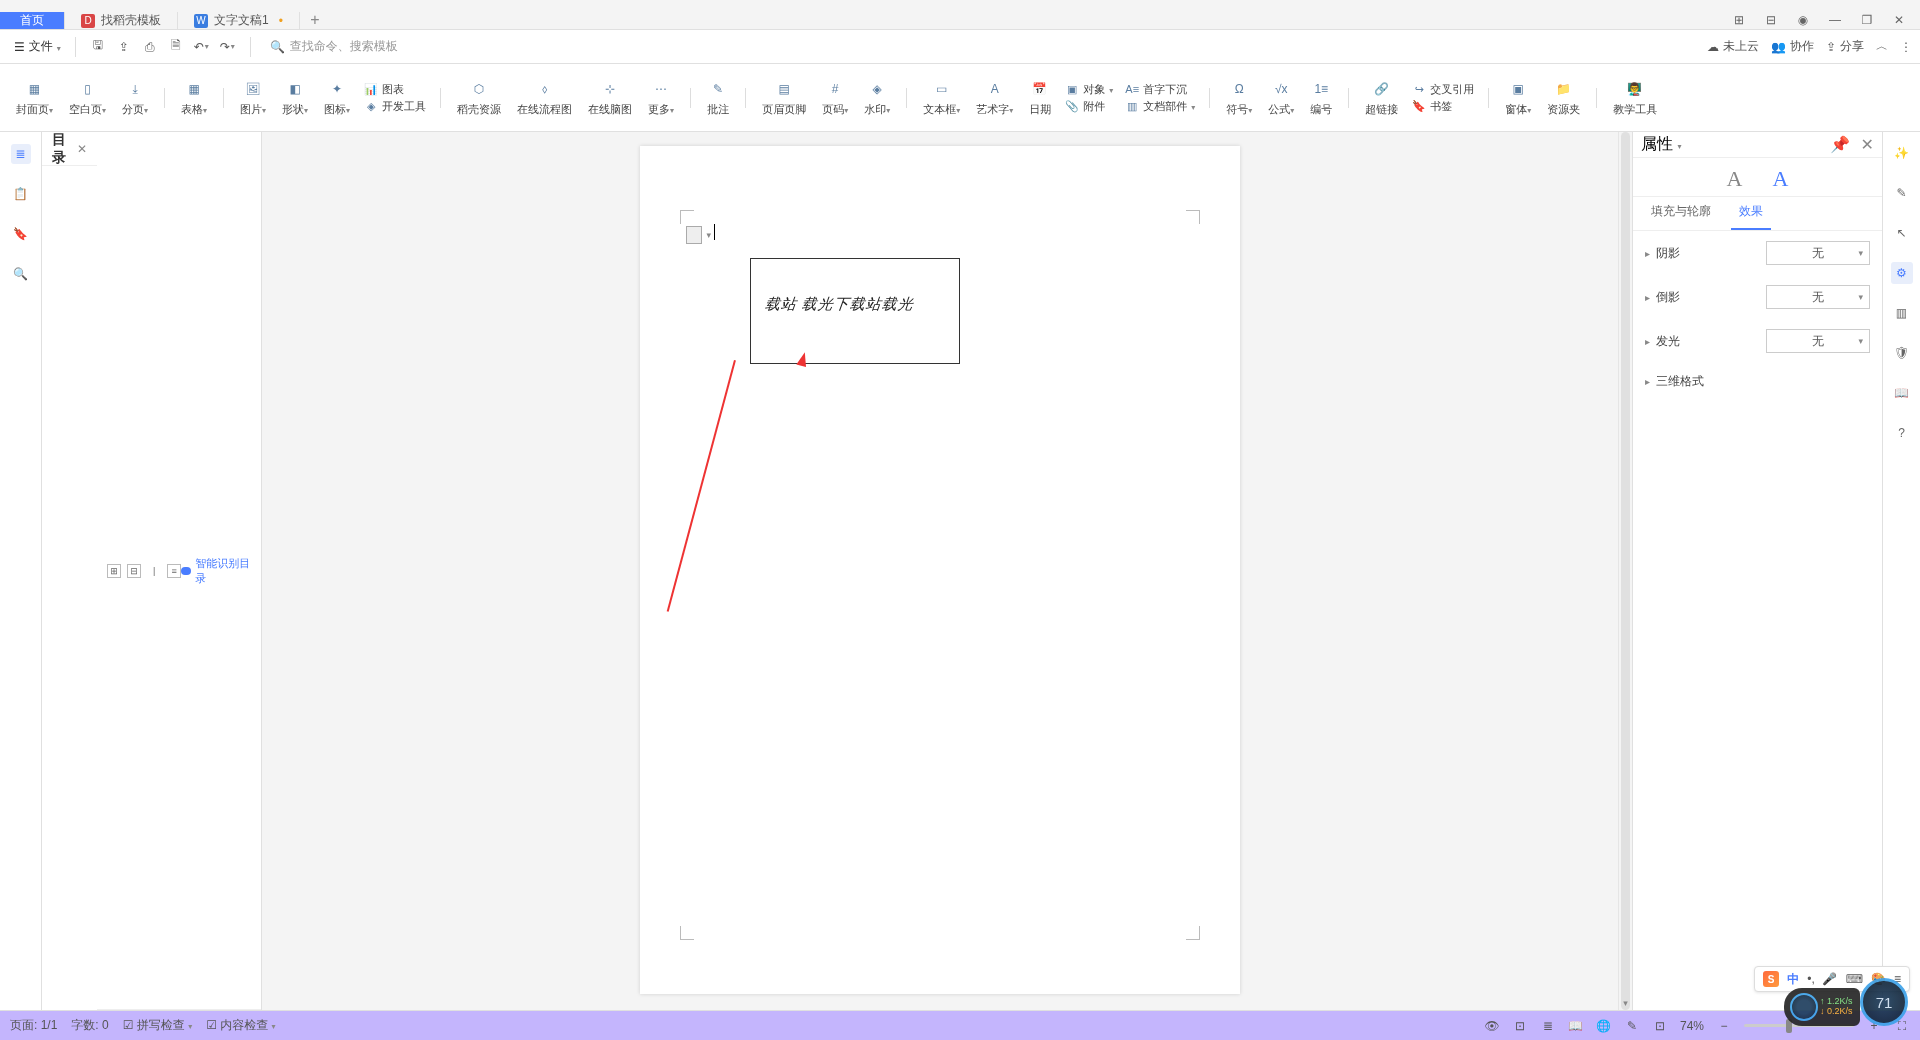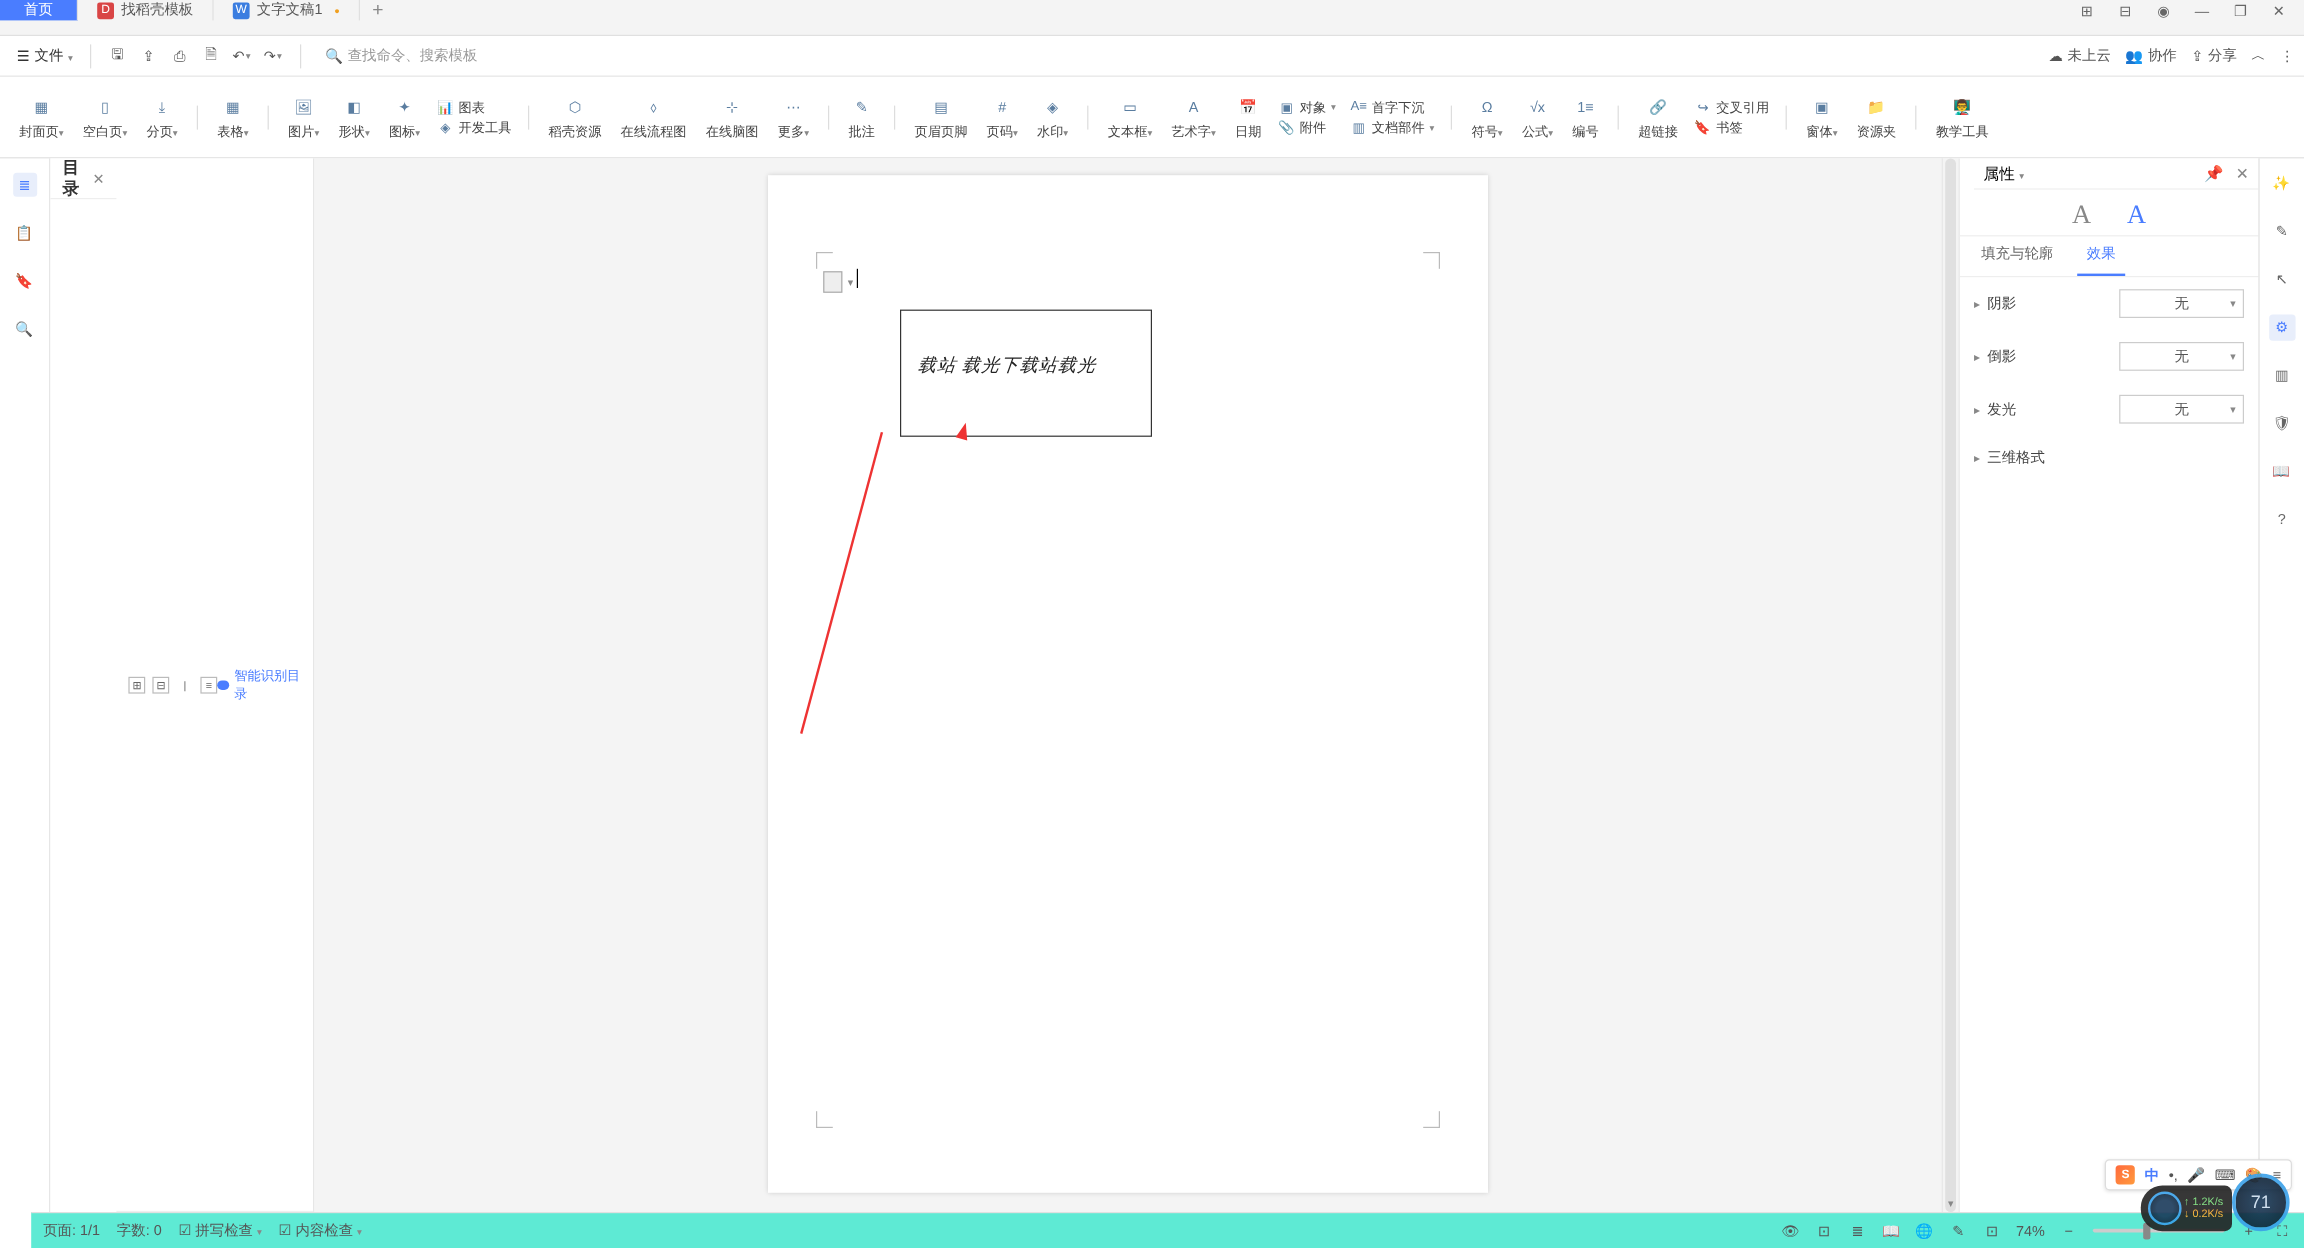--- a/index.html
+++ b/index.html
@@ -1,19 +1,19 @@
 <!DOCTYPE html>
 <html><head>
 <meta charset="utf-8">
 <style>
 * { margin: 0; padding: 0; box-sizing: border-box; font-family: "Microsoft YaHei", sans-serif; }
 body { width: 1920px; height: 1040px; background: #fff; overflow: hidden; position: relative; font-size: 12px; }
 
 
-.titlebar { height: 30px; background: #f4f4f4; display: flex; align-items: flex-start; border-bottom: 1px solid #e0e0e0; }
+.titlebar { height: 30px; background: #f4f4f4; display: flex; align-items: flex-end; border-bottom: 1px solid #e0e0e0; }
 .tab { display: flex; align-items: center; padding: 0 16px; gap: 6px; border-right: 1px solid #e0e0e0; color: #555; position: relative; }
 .tab.home { background: #4a7dff; color: #fff; padding: 0 20px; }
 .tab-icon { width: 14px; height: 14px; display: inline-flex; align-items: center; justify-content: center; font-size: 10px; }
 .tab-icon.red { background: #d94545; color: #fff; border-radius: 2px; }
 .tab-icon.blue { background: #3a7de0; color: #fff; border-radius: 2px; }
 .tab .modified { color: #f0a020; margin-left: 4px; }
 .tab-add { display: flex; align-items: center; justify-content: center; width: 30px; color: #888; font-size: 16px; }
 .winctrls { margin-left: auto; display: flex; align-items: center; gap: 14px; padding: 0 12px; color: #666; }
 .winctrls span { display: inline-flex; width: 18px; height: 18px; align-items: center; justify-content: center; font-size: 12px; }
 
@@ -73,40 +73,40 @@
 
 
 .vscroll { width: 14px; background: #f4f4f4; border-left: 1px solid #e5e5e5; position: relative; }
 .vscroll .thumb { position: absolute; top: 0; left: 2px; right: 2px; height: 100%; background: #e0e0e0; border-radius: 6px; }
 .vscroll .arr { position: absolute; left: 0; right: 0; height: 12px; color: #888; font-size: 9px; text-align: center; }
 .vscroll .arr.up { top: 0; }
 .vscroll .arr.dn { bottom: 0; }
 
 
 .prop-panel { width: 250px; border-left: 1px solid #e0e0e0; background: #fff; display: flex; flex-direction: column; }
-.prop-head { height: 26px; display: flex; align-items: center; justify-content: space-between; padding: 0 8px; border-bottom: 1px solid #eee; font-size: 13px; margin-left: 12px; }
+.prop-head { height: 26px; display: flex; align-items: center; justify-content: space-between; padding: 0 8px; border-bottom: 1px solid #eee; font-size: 16px; }
 .prop-head .right { display: flex; gap: 10px; color: #888; }
 .prop-modes { display: flex; gap: 30px; justify-content: center; padding: 8px 0 4px; border-bottom: 1px solid #eee; }
 .prop-modes .mode { display: flex; flex-direction: column; align-items: center; gap: 2px; color: #888; }
 .prop-modes .mode.active { color: #4a7dff; }
 .prop-modes .mode .aicon { font-size: 22px; font-family: serif; }
 .prop-tabs { display: flex; padding: 0 10px; border-bottom: 1px solid #eee; }
 .prop-tabs .pt { padding: 6px 8px 8px; color: #666; margin-right: 12px; }
 .prop-tabs .pt.active { color: #4a7dff; border-bottom: 2px solid #4a7dff; }
 .prop-row { display: flex; align-items: center; justify-content: space-between; padding: 10px 12px; font-size: 12px; color: #444; }
 .prop-row .arrow { color: #888; margin-right: 6px; font-size: 10px; }
 .prop-row .combo { width: 104px; height: 24px; border: 1px solid #ccc; display: flex; align-items: center; justify-content: center; position: relative; color: #555; }
 .prop-row .combo::after { content: "▾"; position: absolute; right: 6px; font-size: 9px; color: #888; }
 
 .rightrail { width: 38px; border-left: 1px solid #e0e0e0; display: flex; flex-direction: column; align-items: center; gap: 18px; padding-top: 10px; color: #666; }
 .rightrail .rr-item { width: 22px; height: 22px; display: flex; align-items: center; justify-content: center; }
 .rightrail .rr-item.active { background: #e8eefb; color: #4a7dff; border-radius: 3px; }
 
 
-.statusbar { position: absolute; bottom: 0; left: 0; right: 0; height: 30px; border-top: 1px solid #e0e0e0; background: #5eead4; display: flex; align-items: center; padding: 0 10px; color: #555; font-size: 12px; gap: 14px; margin-left: 26px; }
+.statusbar { position: absolute; bottom: 0; left: 0; right: 0; height: 30px; border-top: 1px solid #e0e0e0; background: #c4b5fd; display: flex; align-items: center; padding: 0 10px; color: #555; font-size: 12px; gap: 14px; }
 .statusbar .right { margin-left: auto; display: flex; align-items: center; gap: 12px; }
 .statusbar .vicon { width: 16px; height: 16px; display: inline-flex; align-items: center; justify-content: center; }
 .zoom-slider { width: 110px; height: 3px; background: #ccc; position: relative; border-radius: 2px; }
 .zoom-slider .zthumb { position: absolute; left: 38%; top: -5px; width: 6px; height: 14px; background: #888; border-radius: 2px; }
 
 
 .ime-float { position: absolute; right: 10px; bottom: 48px; height: 26px; background: #fff; border: 1px solid #ddd; border-radius: 4px; display: flex; align-items: center; gap: 8px; padding: 0 8px; color: #555; box-shadow: 0 1px 3px rgba(0,0,0,.1); }
 .ime-float .sogou { width: 16px; height: 16px; background: linear-gradient(135deg,#ff6a3d,#ff9a3d); border-radius: 3px; color: #fff; display: flex; align-items: center; justify-content: center; font-size: 10px; font-weight: bold; }
 .ime-float .zh { color: #4a7dff; font-weight: bold; }
 .ime-float .k { color: #c44; }

